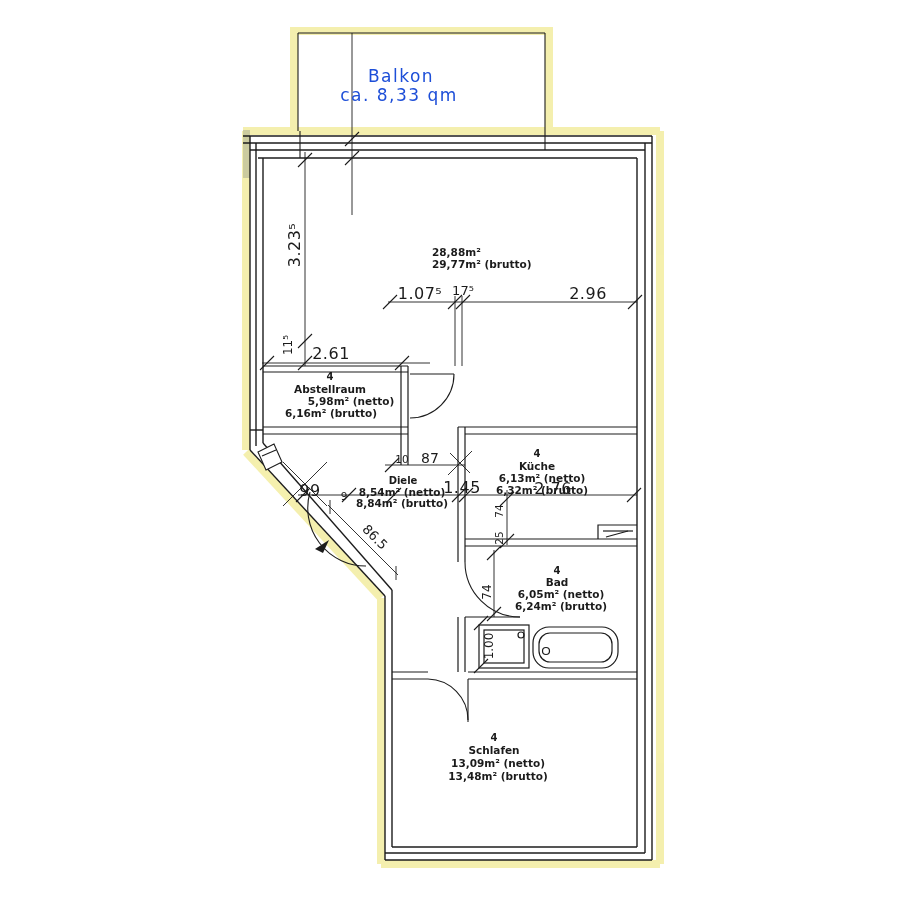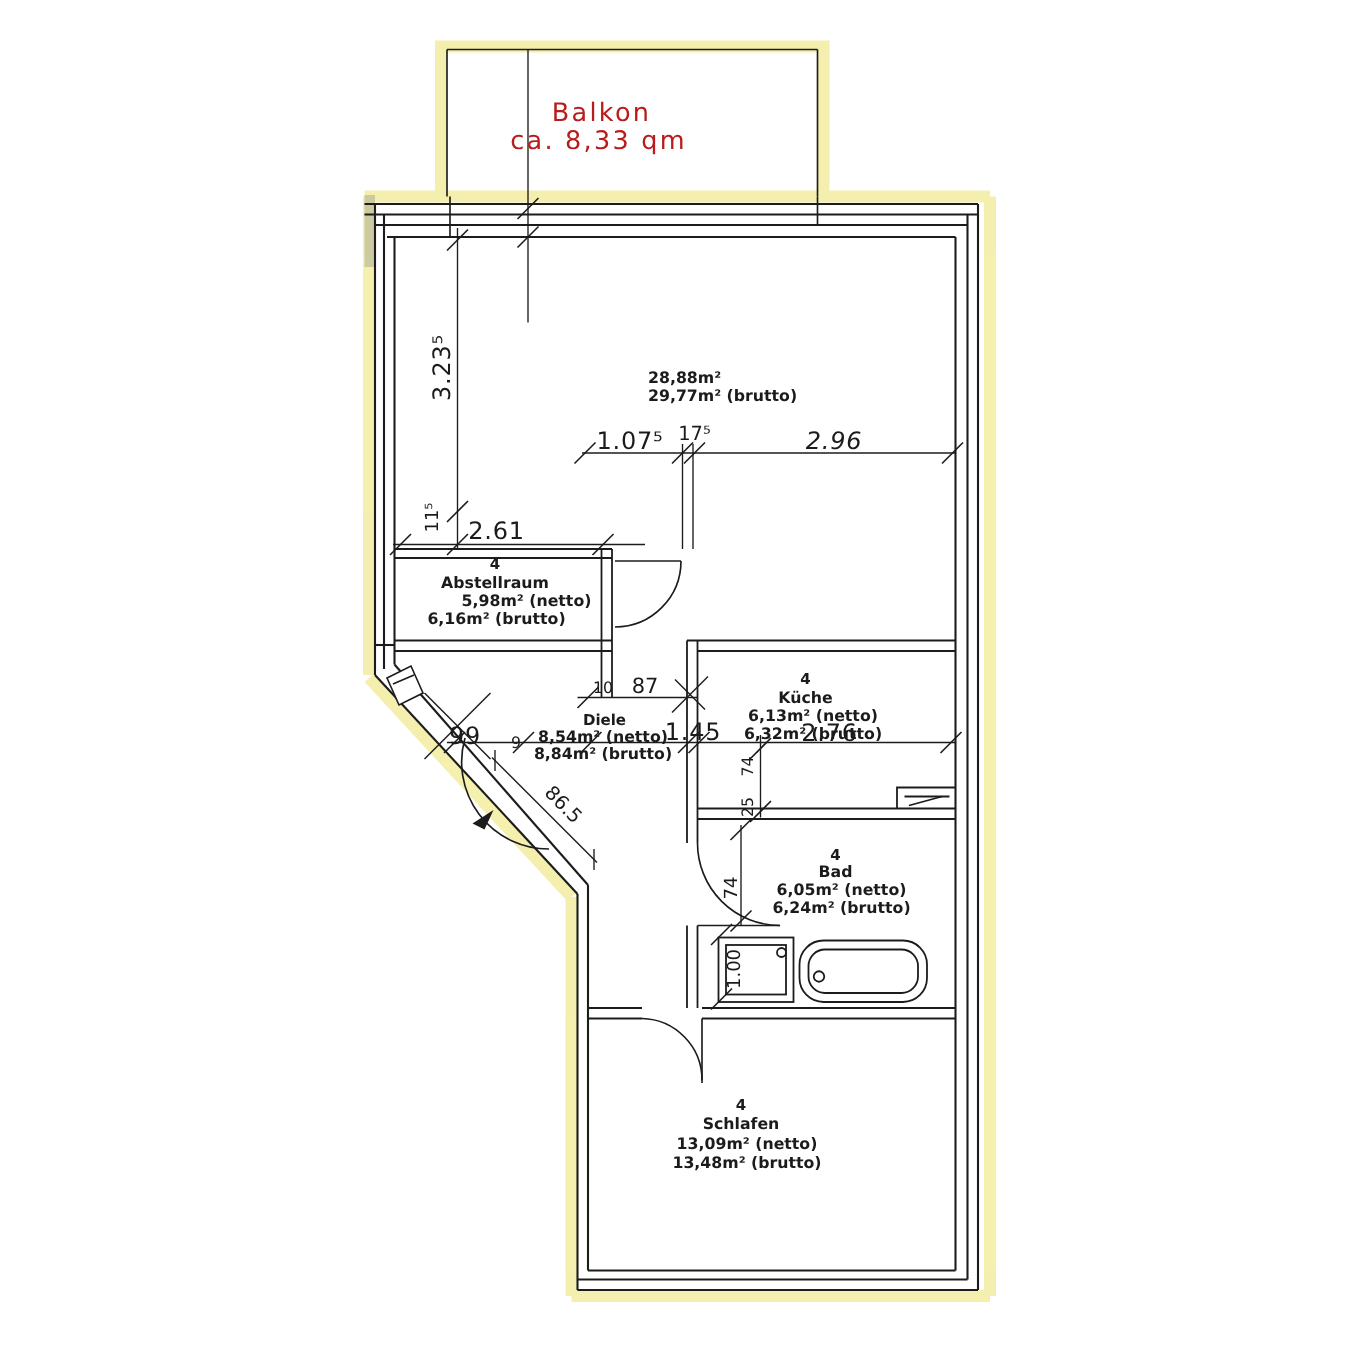--- a/index.html
+++ b/index.html
@@ -5,21 +5,21 @@
   html,body{margin:0;padding:0;background:#ffffff;}
   #stage{position:relative;width:900px;height:900px;background:#ffffff;overflow:hidden;
          font-family:"DejaVu Sans",sans-serif;color:#1b1b1b;}
   #plan-svg{position:absolute;left:0;top:0;}
   .lbl{position:absolute;transform:translate(-50%,-50%);white-space:nowrap;
        font-family:"DejaVu Sans",sans-serif;color:#1b1b1b;line-height:1;}
   .b{font-weight:bold;}
   .la{transform:none;} 
   .r90{transform:translate(-50%,-50%) rotate(-90deg);}
   .r45{transform:translate(-50%,-50%) rotate(45deg);}
-  .fs17{font-size:17px;letter-spacing:1.5px;color:#b91c1c;}
+  .fs17{font-size:17px;letter-spacing:1.5px;color:#1d4ed8;}
   .fs16{font-size:16px;letter-spacing:.5px;}
   .fs14{font-size:14px;}
   .fs13{font-size:13px;}
   .fs12{font-size:12px;}
   .fs11{font-size:10.5px;letter-spacing:0px;}
   .fs10{font-size:10px;}
 </style>
 </head>
 <body>
 
@@ -168,21 +168,21 @@
 
 <div class="lbl la b fs11" style="left:432px;top:247px;">28,88m²</div>
 <div class="lbl la b fs11" style="left:432px;top:259px;">29,77m² (brutto)</div>
 
 <div class="lbl r90 fs16" style="left:295px;top:245px;">3.23⁵</div>
 <div class="lbl r90 fs12" style="left:288px;top:345px;">11⁵</div>
 <div class="lbl fs16" style="left:331px;top:354px;">2.61</div>
 
 <div class="lbl fs16" style="left:420px;top:294px;">1.07⁵</div>
 <div class="lbl fs13" style="left:463px;top:290px;">17⁵</div>
-<div class="lbl fs16" style="left:556px;top:294px;font-style:italic;">2.96</div>
+<div class="lbl fs16" style="left:588px;top:294px;">2.96</div>
 
 <div class="lbl b fs10" style="left:330px;top:377px;">4</div>
 <div class="lbl b fs11" style="left:330px;top:389px;">Abstellraum</div>
 <div class="lbl b fs11" style="left:331px;top:401px;padding-left:40px;">5,98m² (netto)</div>
 <div class="lbl b fs11" style="left:331px;top:413px;">6,16m² (brutto)</div>
 
 <div class="lbl fs11" style="left:402px;top:459px;">10</div>
 <div class="lbl fs14" style="left:430px;top:458px;">87</div>
 
 <div class="lbl b fs10" style="left:403px;top:481px;">Diele</div>

